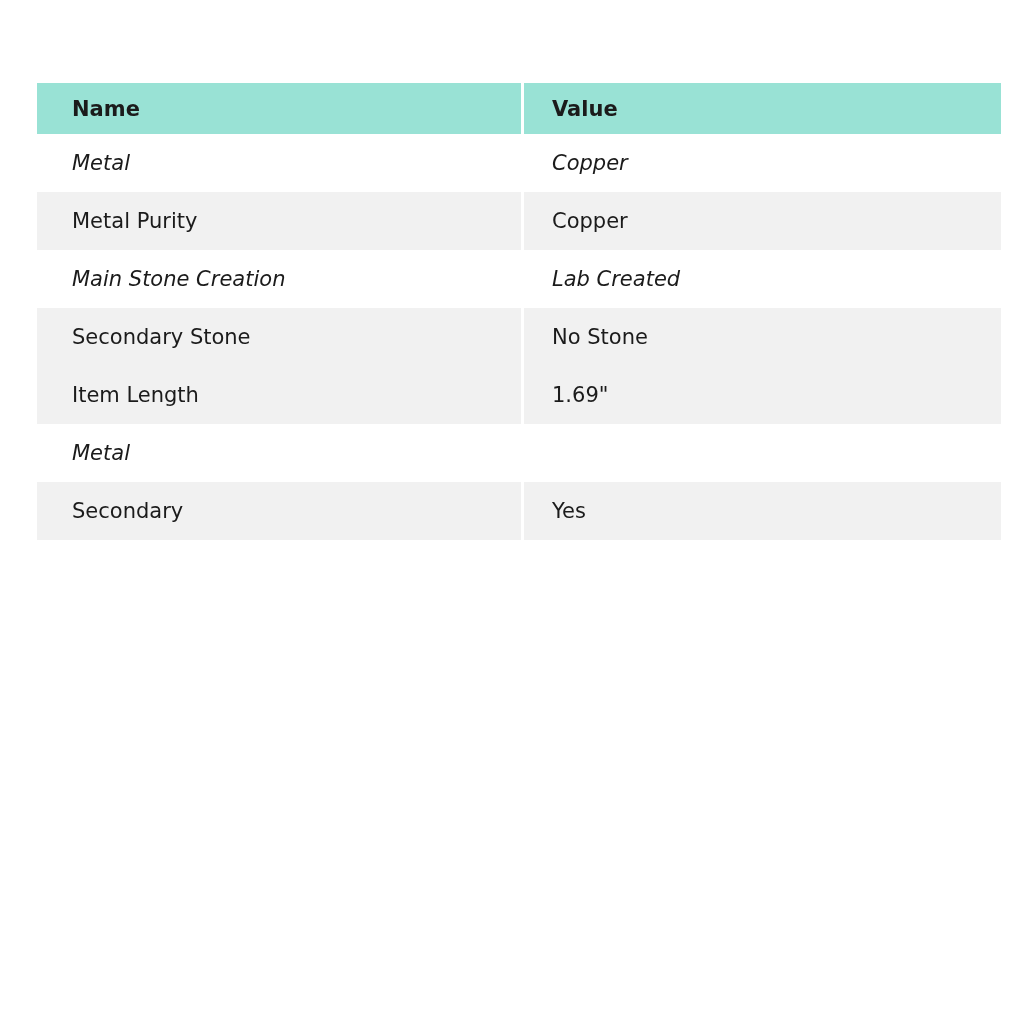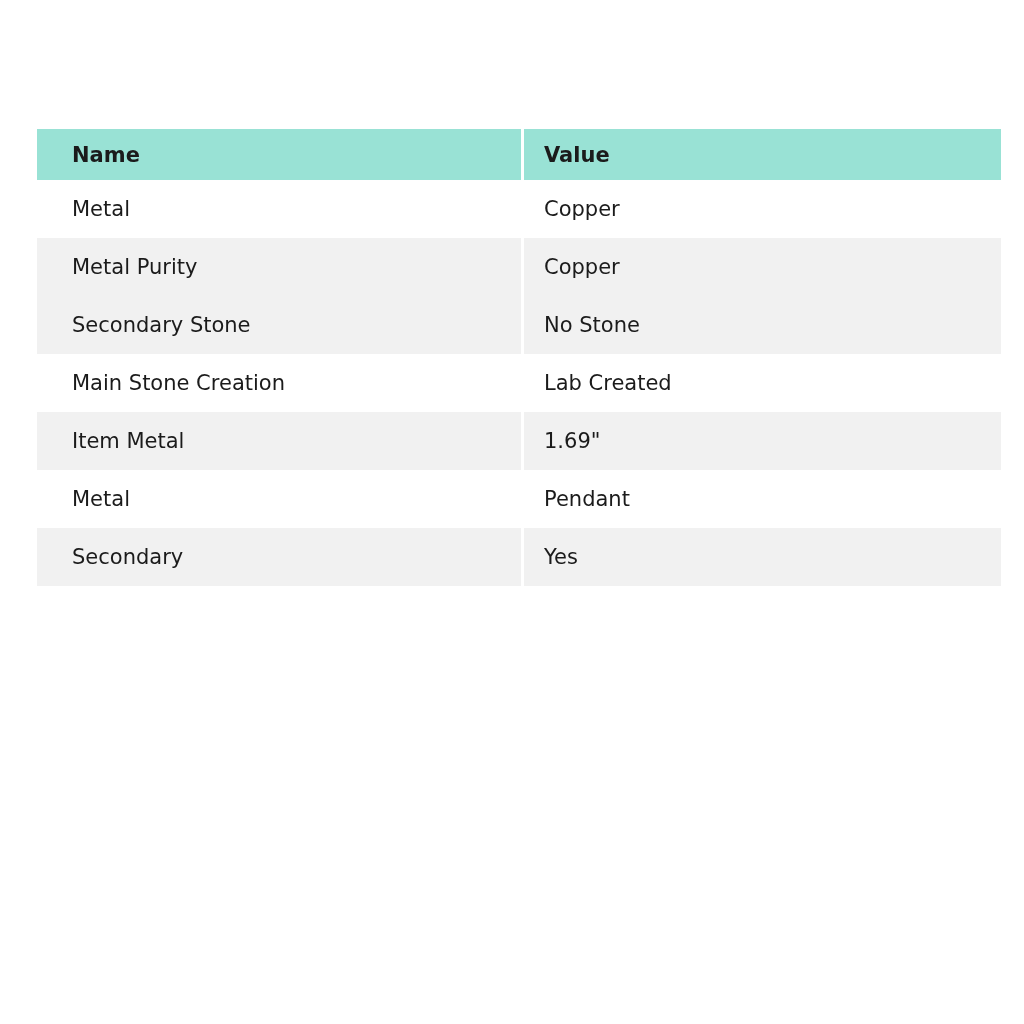--- a/index.html
+++ b/index.html
@@ -14,21 +14,20 @@
     height: 1024px;
     background: #ffffff;
     overflow: hidden;
   }
   .attr-table {
     position: absolute;
     left: 37px;
     top: 83px;
     width: 964px;
     background: #ffffff;
-    margin-top: 46px;
   }
   .t-row {
     display: flex;
     width: 100%;
     height: 58px;
     background: var(--row-bg);
   }
   .t-header {
     height: 51px;
   }
@@ -45,27 +44,27 @@
     width: 484px;
     padding-left: 35px;
   }
   .gap {
     width: 3px;
     background: #ffffff;
     flex: 0 0 3px;
   }
   .cell.right {
     flex: 1;
-    padding-left: 20px;
+    padding-left: 28px;
   }
   .t-header .cell {
     background: var(--header-bg);
     font-weight: bold;
   }
-  .t-row.even .cell { background: var(--row-bg); }
+  .t-row.even .cell { background: var(--row-bg); font-style: italic; }
   .t-row.odd  .cell { background: var(--row-alt-bg); }
 </style>
 </head>
 <body>
 
 <div class="page">
   <div class="attr-table">
 
     <div class="t-row t-header">
       <div class="cell left">Name</div>
@@ -79,42 +78,41 @@
       <div class="cell right">Copper</div>
     </div>
 
     <div class="t-row odd">
       <div class="cell left">Metal Purity</div>
       <div class="gap"></div>
       <div class="cell right">Copper</div>
     </div>
 
 
-    <div class="t-row odd">
-      <div class="cell left">Secondary Stone</div>
-      <div class="gap"></div>
-      <div class="cell right">No Stone</div>
-    </div>
-
     <div class="t-row even">
       <div class="cell left">Main Stone Creation</div>
       <div class="gap"></div>
       <div class="cell right">Lab Created</div>
     </div>
 
     <div class="t-row odd">
-      <div class="cell left">Item Metal</div>
+      <div class="cell left">Secondary Stone</div>
+      <div class="gap"></div>
+      <div class="cell right">No Stone</div>
+    </div>
+
+    <div class="t-row odd">
+      <div class="cell left">Item Length</div>
       <div class="gap"></div>
       <div class="cell right">1.69"</div>
     </div>
 
     <div class="t-row even">
       <div class="cell left">Metal</div>
       <div class="gap"></div>
-      <div class="cell right">Pendant</div>
     </div>
 
     <div class="t-row odd">
       <div class="cell left">Secondary</div>
       <div class="gap"></div>
       <div class="cell right">Yes</div>
     </div>
 
   </div>
 </div>

